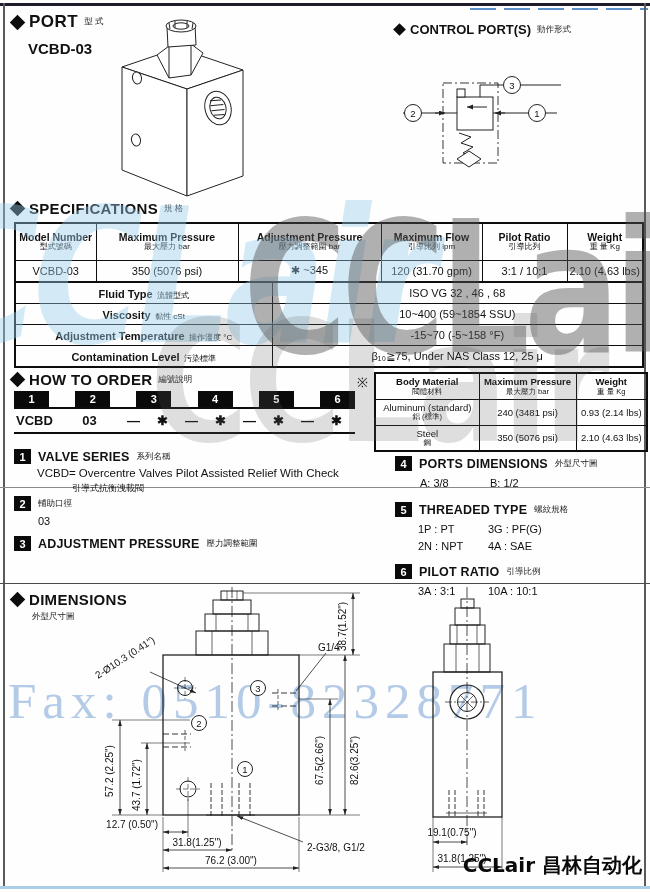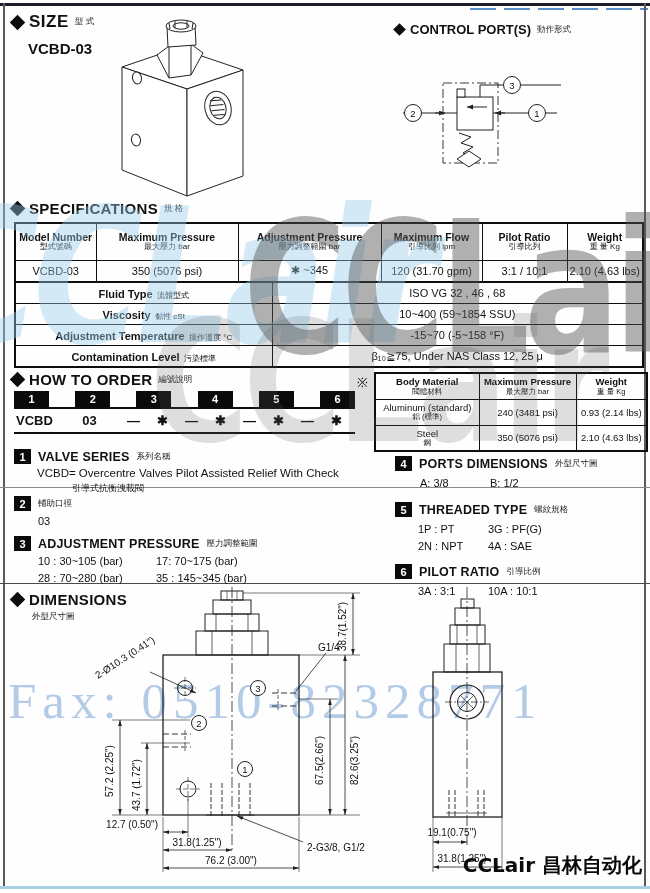--- a/index.html
+++ b/index.html
@@ -78,21 +78,21 @@
   <div class="abs divider1"></div>
   <div class="abs divider2"></div>
 
   <div class="abs wm wm-blue-big">CCLair</div>
   <div class="abs wm wm-gray">CCLair</div>
   <div class="abs wm wm-gray2">CCLair</div>
   <div class="abs wm wm-fax">Fax: 0510-82328771</div>
 
   <div class="abs hdr" style="left:12px;top:12px">
     <span class="dia"></span>
-    <span class="t-big">SIZE</span>
+    <span class="t-big">PORT</span>
     <span class="cn">型 式</span>
   </div>
   <div class="abs z2" style="left:28px;top:40px;font-weight:bold;font-size:15px">VCBD-03</div>
 
   <svg class="abs z1" style="left:95px;top:15px" width="160" height="190" viewBox="0 0 160 190">
     <g stroke="#222" stroke-width="1" fill="#fff">
       <polygon points="27,52 83,33 148,55 92,74"></polygon>
       <polygon points="27,52 92,74 92,181 27,155"></polygon>
       <polygon points="92,74 148,55 148,161 92,181"></polygon>
 
@@ -319,26 +319,20 @@
     <span class="numbox">2</span>
     <span class="cn">輔助口徑</span>
   </div>
   <div class="abs iline" style="left:38px;top:515px;font-size:11px">03</div>
 
   <div class="abs itemhdr" style="left:14px;top:536px">
     <span class="numbox">3</span>
     <span class="it">ADJUSTMENT PRESSURE</span>
     <span class="cn">壓力調整範圍</span>
   </div>
-  <div class="abs grid2" style="left:38px;top:555px">
-    <span>10 : 30~105 (bar)</span>
-    <span>17: 70~175 (bar)</span>
-    <span>28 : 70~280 (bar)</span>
-    <span>35 : 145~345 (bar)</span>
-  </div>
 
   <div class="abs itemhdr" style="left:395px;top:456px">
     <span class="numbox">4</span>
     <span class="it">PORTS DIMENSIONS</span>
     <span class="cn">外型尺寸圖</span>
   </div>
   <div class="abs grid2b" style="left:420px;top:477px">
     <span>A: 3/8</span>
     <span>B: 1/2</span>
   </div>

